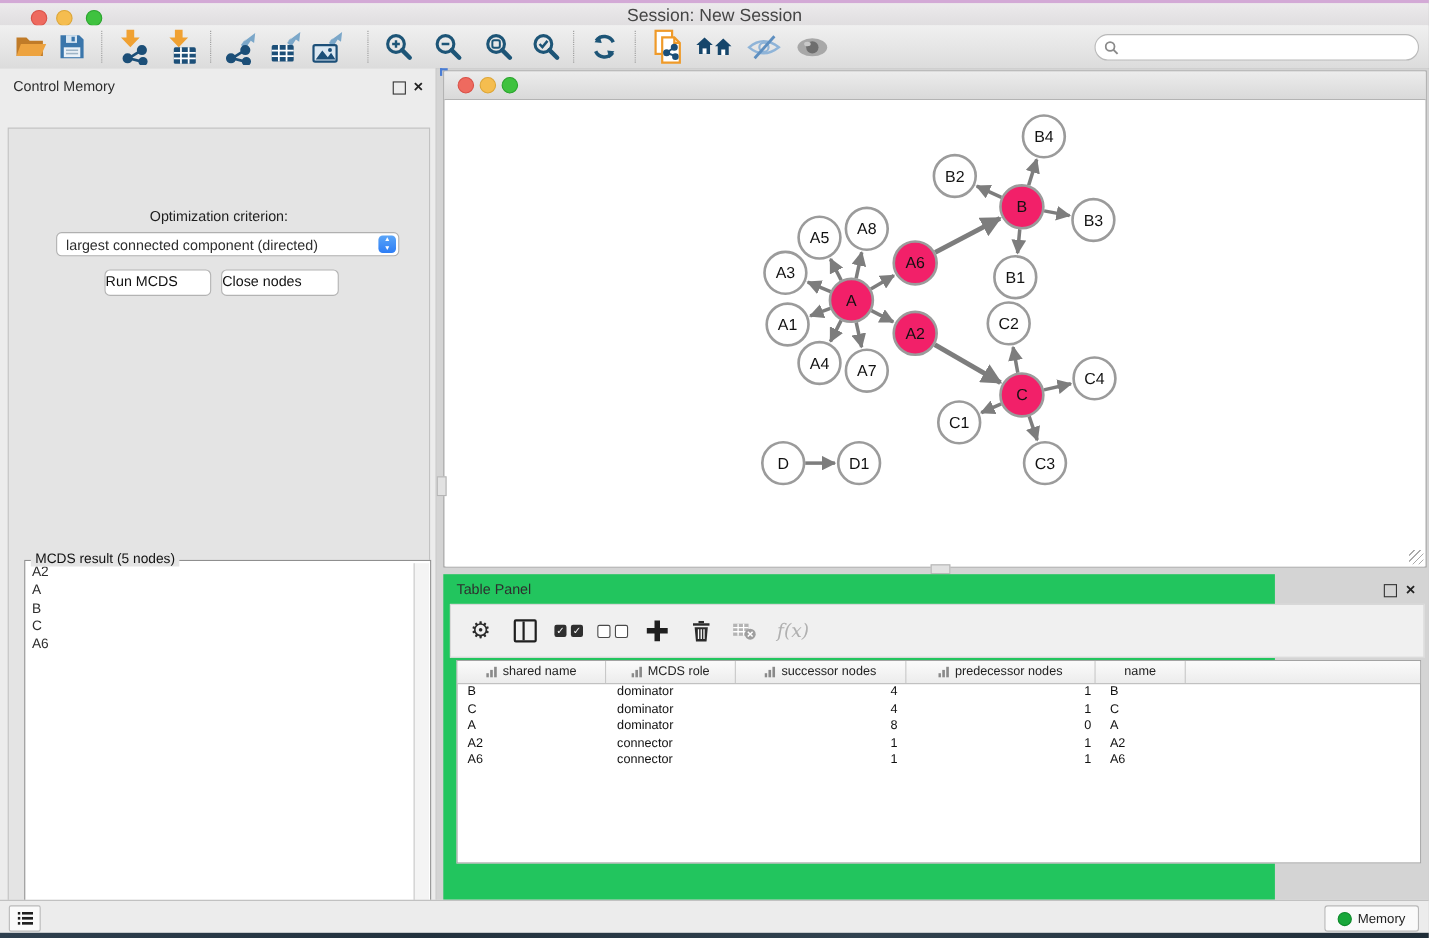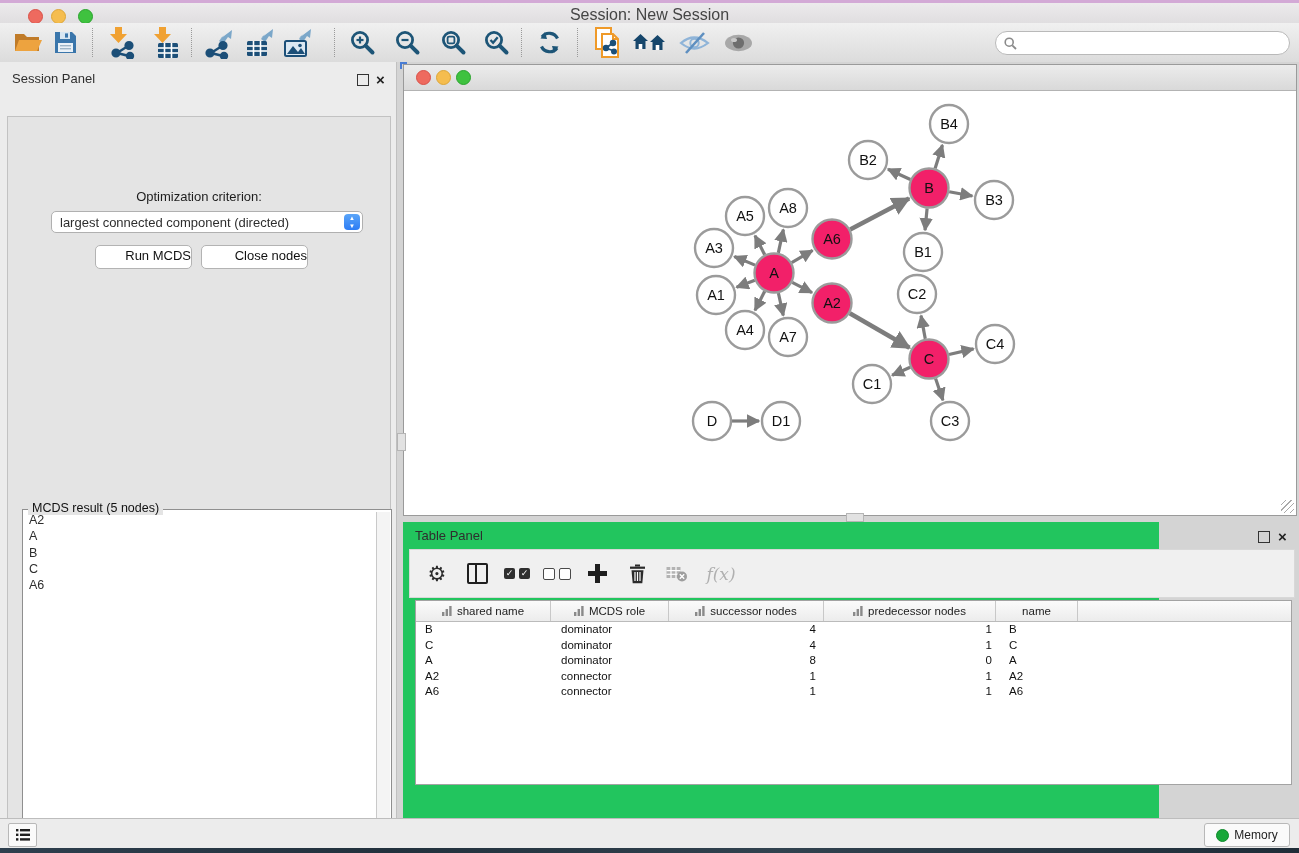--- a/index.html
+++ b/index.html
@@ -32,21 +32,21 @@
   .close-ico{position:absolute;font-size:15px;font-weight:bold;color:#222;line-height:12px;}
   .cp-inner{position:absolute;left:7px;top:54px;width:382px;height:754px;background:#e4e4e4;border:1px solid #c2c2c2;}
   .tabs{position:absolute;left:78px;top:34px;height:20px;display:flex;z-index:3;}
   .tab{height:20px;line-height:20px;text-align:center;font-size:13px;background:#fff;border:1px solid #b4b4b4;border-left:none;color:#1c1c1c;}
   .tab:first-child{border-left:1px solid #b4b4b4;border-radius:5px 0 0 5px;}
   .tab:last-child{border-radius:0 5px 5px 0;}
   .tab.sel{background:linear-gradient(#6db3fa,#2f86f6);border-color:#2f7ae0;color:#fff;}
   .opt-label{position:absolute;left:0;top:72px;width:100%;text-align:center;font-size:13px;color:#1d1d1d;}
   .combo{position:absolute;left:43px;top:94px;width:312px;height:22px;background:#fff;border:1px solid #b0b0b0;border-radius:5px;font-size:13px;line-height:22px;padding-left:8px;box-sizing:border-box;}
   .combo-step{position:absolute;right:2px;top:2px;width:16px;height:16px;border-radius:4px;background:linear-gradient(#5aa5f8,#2d7df5);color:#fff;font-size:6px;line-height:8px;text-align:center;}
-  .cbtn{position:absolute;top:128px;height:22px;background:#fff;border:1px solid #b3b3b3;border-radius:5px;font-size:13px;text-align:right;line-height:20px;color:#111;}
+  .cbtn{position:absolute;top:128px;height:22px;background:#fff;border:1px solid #b3b3b3;border-radius:5px;font-size:13px;text-align:left;line-height:20px;color:#111;}
   .groupbox{position:absolute;left:14px;top:392px;width:368px;height:345px;border:1px solid #8f8f8f;background:#fff;}
   .group-label{position:absolute;left:20px;top:384px;font-size:12.5px;background:#e4e4e4;padding:0 4px;color:#111;}
   .mcds-list{position:absolute;left:1px;top:2px;width:352px;height:341px;overflow:hidden;font-size:12.5px;}
   .mcds-list div{padding:0 0 0 5px;line-height:16.3px;}
   .scrolltrack{position:absolute;right:1px;top:2px;width:13px;height:341px;background:#f4f4f4;border-left:1px solid #c9c9c9;}
 
   
   .desktop-pane{left:397px;top:62px;width:902px;height:756px;background:#d4d4d4;}
   .network-window{position:absolute;left:6px;top:2px;width:894px;height:452px;background:#fff;border:1px solid #9a9a9a;box-sizing:border-box;}
   .nw-titlebar{position:absolute;left:0;top:0;width:100%;height:25px;background:linear-gradient(#ececec,#d9d9d9);border-bottom:1px solid #b3b3b3;}
@@ -263,21 +263,21 @@
     <div class="searchbox">
       <svg class="mag" width="13" height="13" viewBox="0 0 13 13">
           <circle cx="5.2" cy="5.2" r="4" fill="none" stroke="#8a8a8a" stroke-width="1.6"></circle>
           <line x1="8.3" y1="8.3" x2="12" y2="12" stroke="#8a8a8a" stroke-width="1.8"></line>
         </svg>
       <input value="" style="">
     </div>
   </div>
 
   <div class="abs control-panel">
-    <div class="cp-title">Session Panel</div>
+    <div class="cp-title">Control Memory</div>
     <div class="float-ico" style="left:357px;top:12px"></div>
     <div class="close-ico" style="left:376px;top:12px">×</div>
 
     <div class="cp-inner">
       <div class="opt-label">Optimization criterion:</div>
       <div class="combo">
         <span>largest connected component (directed)</span>
         <span class="combo-step">▲<br>▼</span>
       </div>
       <div class="cbtn" style="left:87px;width:95px">Run MCDS</div>

